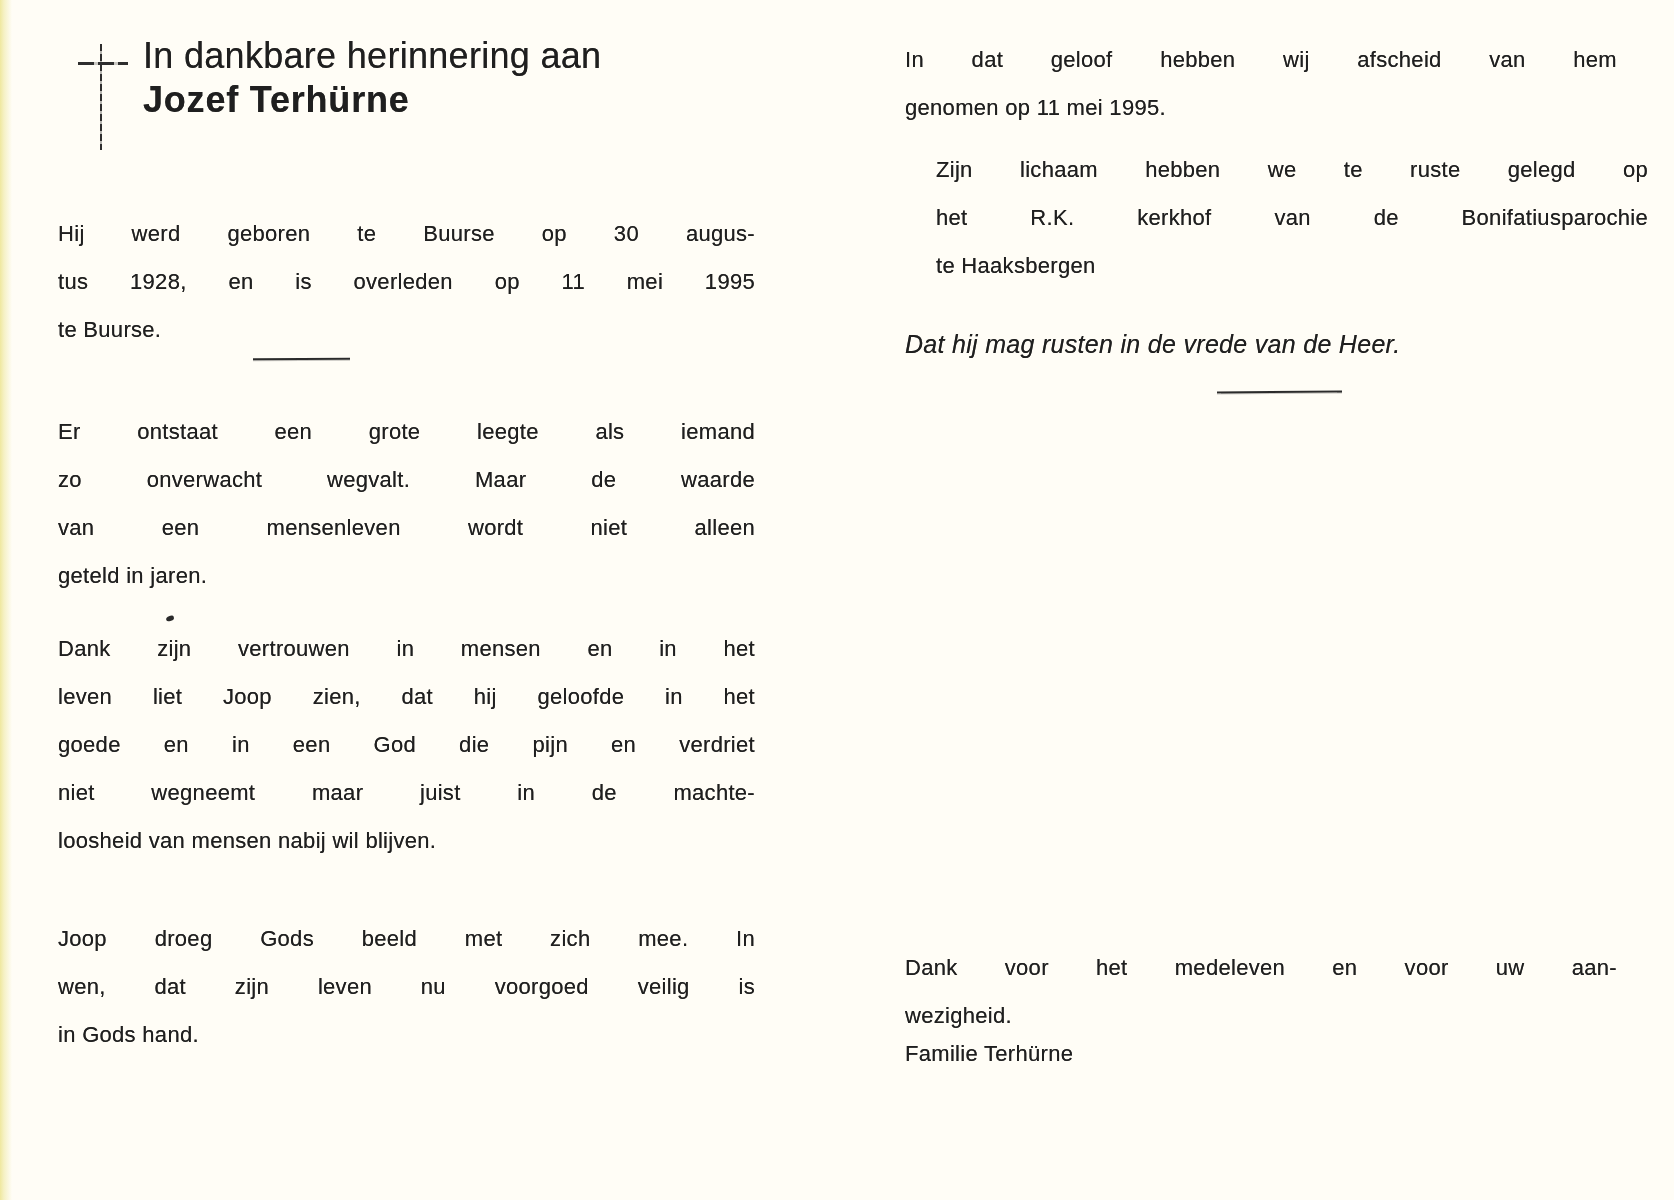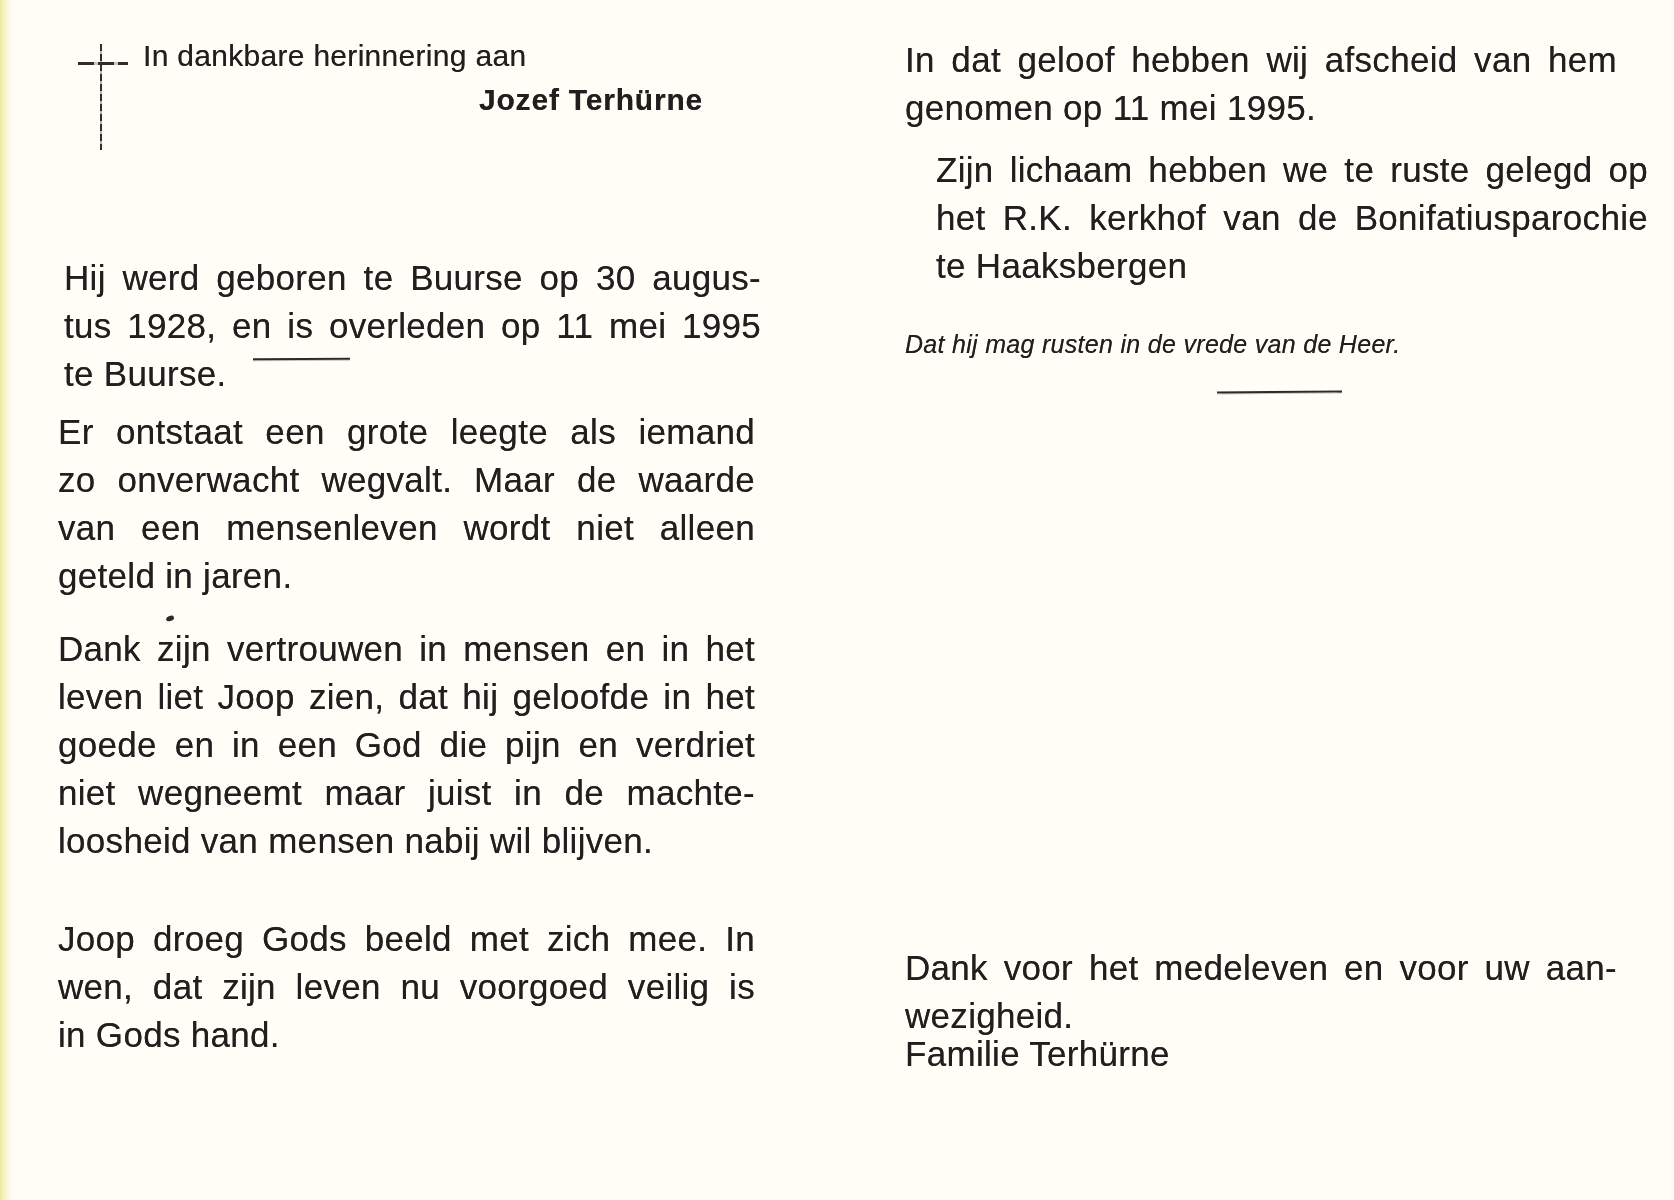--- a/index.html
+++ b/index.html
@@ -19,49 +19,49 @@
   
   .scan-edge {
     position: absolute;
     left: 0; top: 0;
     width: 12px; height: 1200px;
     background: linear-gradient(to right, #ece48f 0px, #f4efbc 4px, rgba(244,239,188,0) 12px);
     opacity: 0.85;
   }
   .block {
     position: absolute;
-    font-size: 35px;
+    font-size: 22px;
     line-height: 48px;
     letter-spacing: 0.3px;
     text-shadow: 0 0 0.6px rgba(25,25,25,0.75);
   }
   .block .line {
     text-align: justify;
     text-align-last: justify;
     white-space: normal;
   }
   .block .line.last {
     text-align-last: left;
   }
   
-  .heading { left: 143px; top: 34px; width: 560px; line-height: 44px; font-size: 30px; }
+  .heading { left: 143px; top: 34px; width: 560px; line-height: 44px; font-size: 36px; }
   .heading .intro { font-weight: 400; }
-  .heading .name { font-weight: 700; letter-spacing: 0.8px; text-align: right; }
+  .heading .name { font-weight: 700; letter-spacing: 0.8px; }
   
   .cross { position: absolute; left: 78px; top: 44px; width: 50px; height: 106px; }
   .cross .v {
     position: absolute; left: 22px; top: 0; width: 2px; height: 106px;
     background: repeating-linear-gradient(to bottom, #2e2e2e 0 7px, rgba(46,46,46,0.35) 7px 10px);
   }
   .cross .h {
     position: absolute; left: 0; top: 18px; width: 50px; height: 3px;
     background: repeating-linear-gradient(to right, #2e2e2e 0 16px, rgba(46,46,46,0.25) 16px 20px);
   }
   
-  .p-l1 { left: 64px; top: 210px; width: 697px; margin-top: 44px; }
+  .p-l1 { left: 58px; top: 210px; width: 697px; }
   .p-l2 { left: 58px; top: 408px; width: 697px; }
   .p-l3 { left: 58px; top: 625px; width: 697px; }
   .p-l4 { left: 58px; top: 915px; width: 697px; }
   
   .p-r1 { left: 905px; top: 36px;  width: 712px; }
   .p-r2 { left: 936px; top: 146px; width: 712px; }
   .prayer {
     left: 905px; top: 320px; width: 712px;
     font-style: italic;
     font-size: 25px;

